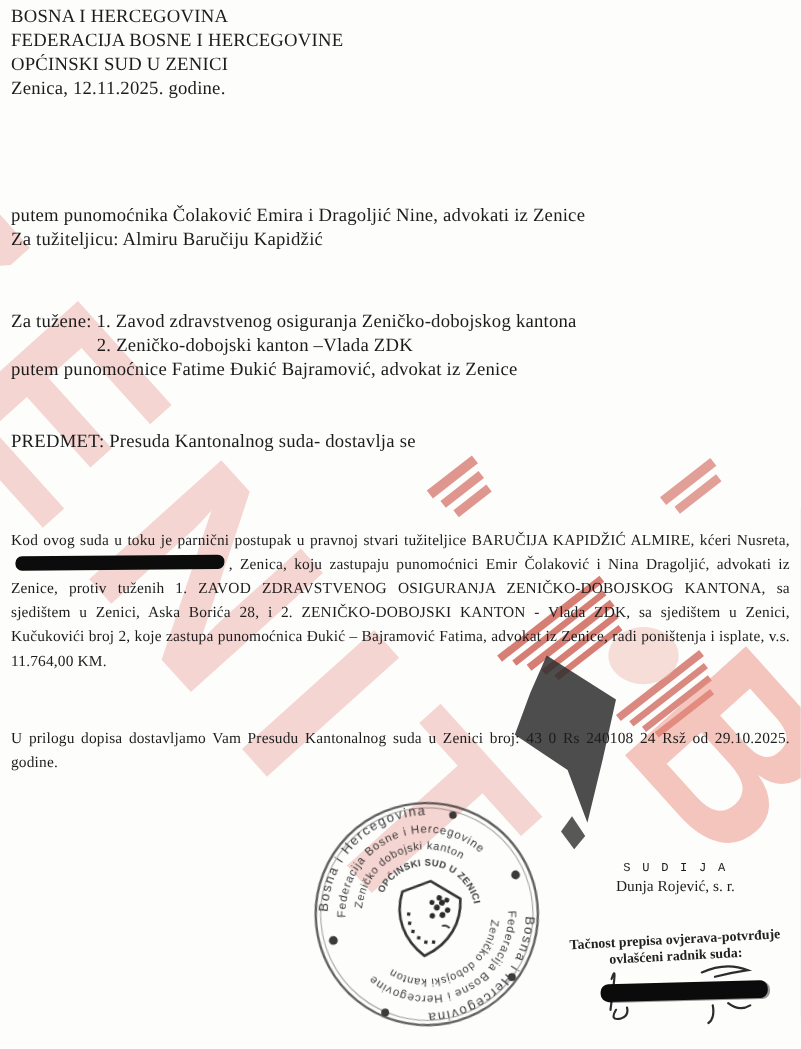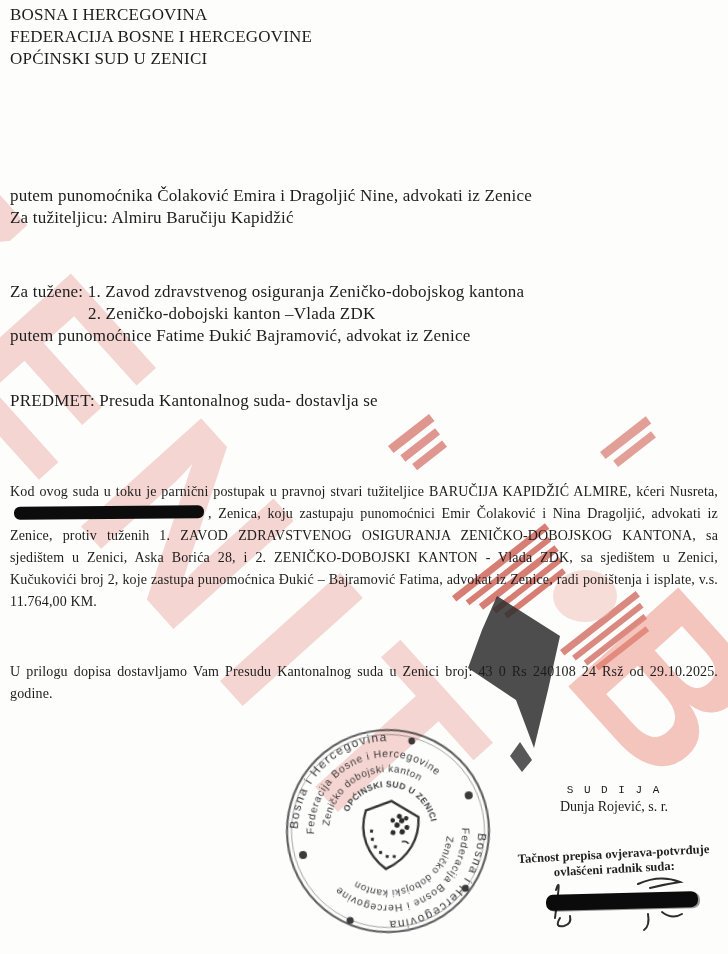--- a/index.html
+++ b/index.html
@@ -102,20 +102,21 @@
       <path d="M520,742 L532,760 L522,772 L510,756 Z" fill="#2e2e2e" opacity="0.8"></path>
     </svg>
   </div>
 
   <div class="content">
 
     <div class="abs" style="left:10px;top:4px;">
       <div class="doc-line">BOSNA I HERCEGOVINA</div>
       <div class="doc-line">FEDERACIJA BOSNE I HERCEGOVINE</div>
       <div class="doc-line">OPĆINSKI SUD U ZENICI</div>
+      <div class="doc-line">Zenica, 12.11.2025. godine.</div>
     </div>
 
     <div class="abs" style="left:10px;top:185px;">
       <div class="doc-line">putem punomoćnika Čolaković Emira i Dragoljić Nine, advokati iz Zenice</div>
       <div class="doc-line">Za tužiteljicu: Almiru Baručiju Kapidžić</div>
     </div>
 
     <div class="abs" style="left:10px;top:281px;">
       <div class="doc-line">Za tužene: 1. Zavod zdravstvenog osiguranja Zeničko-dobojskog kantona</div>
       <div class="doc-line indent2">2. Zeničko-dobojski kanton –Vlada ZDK</div>

